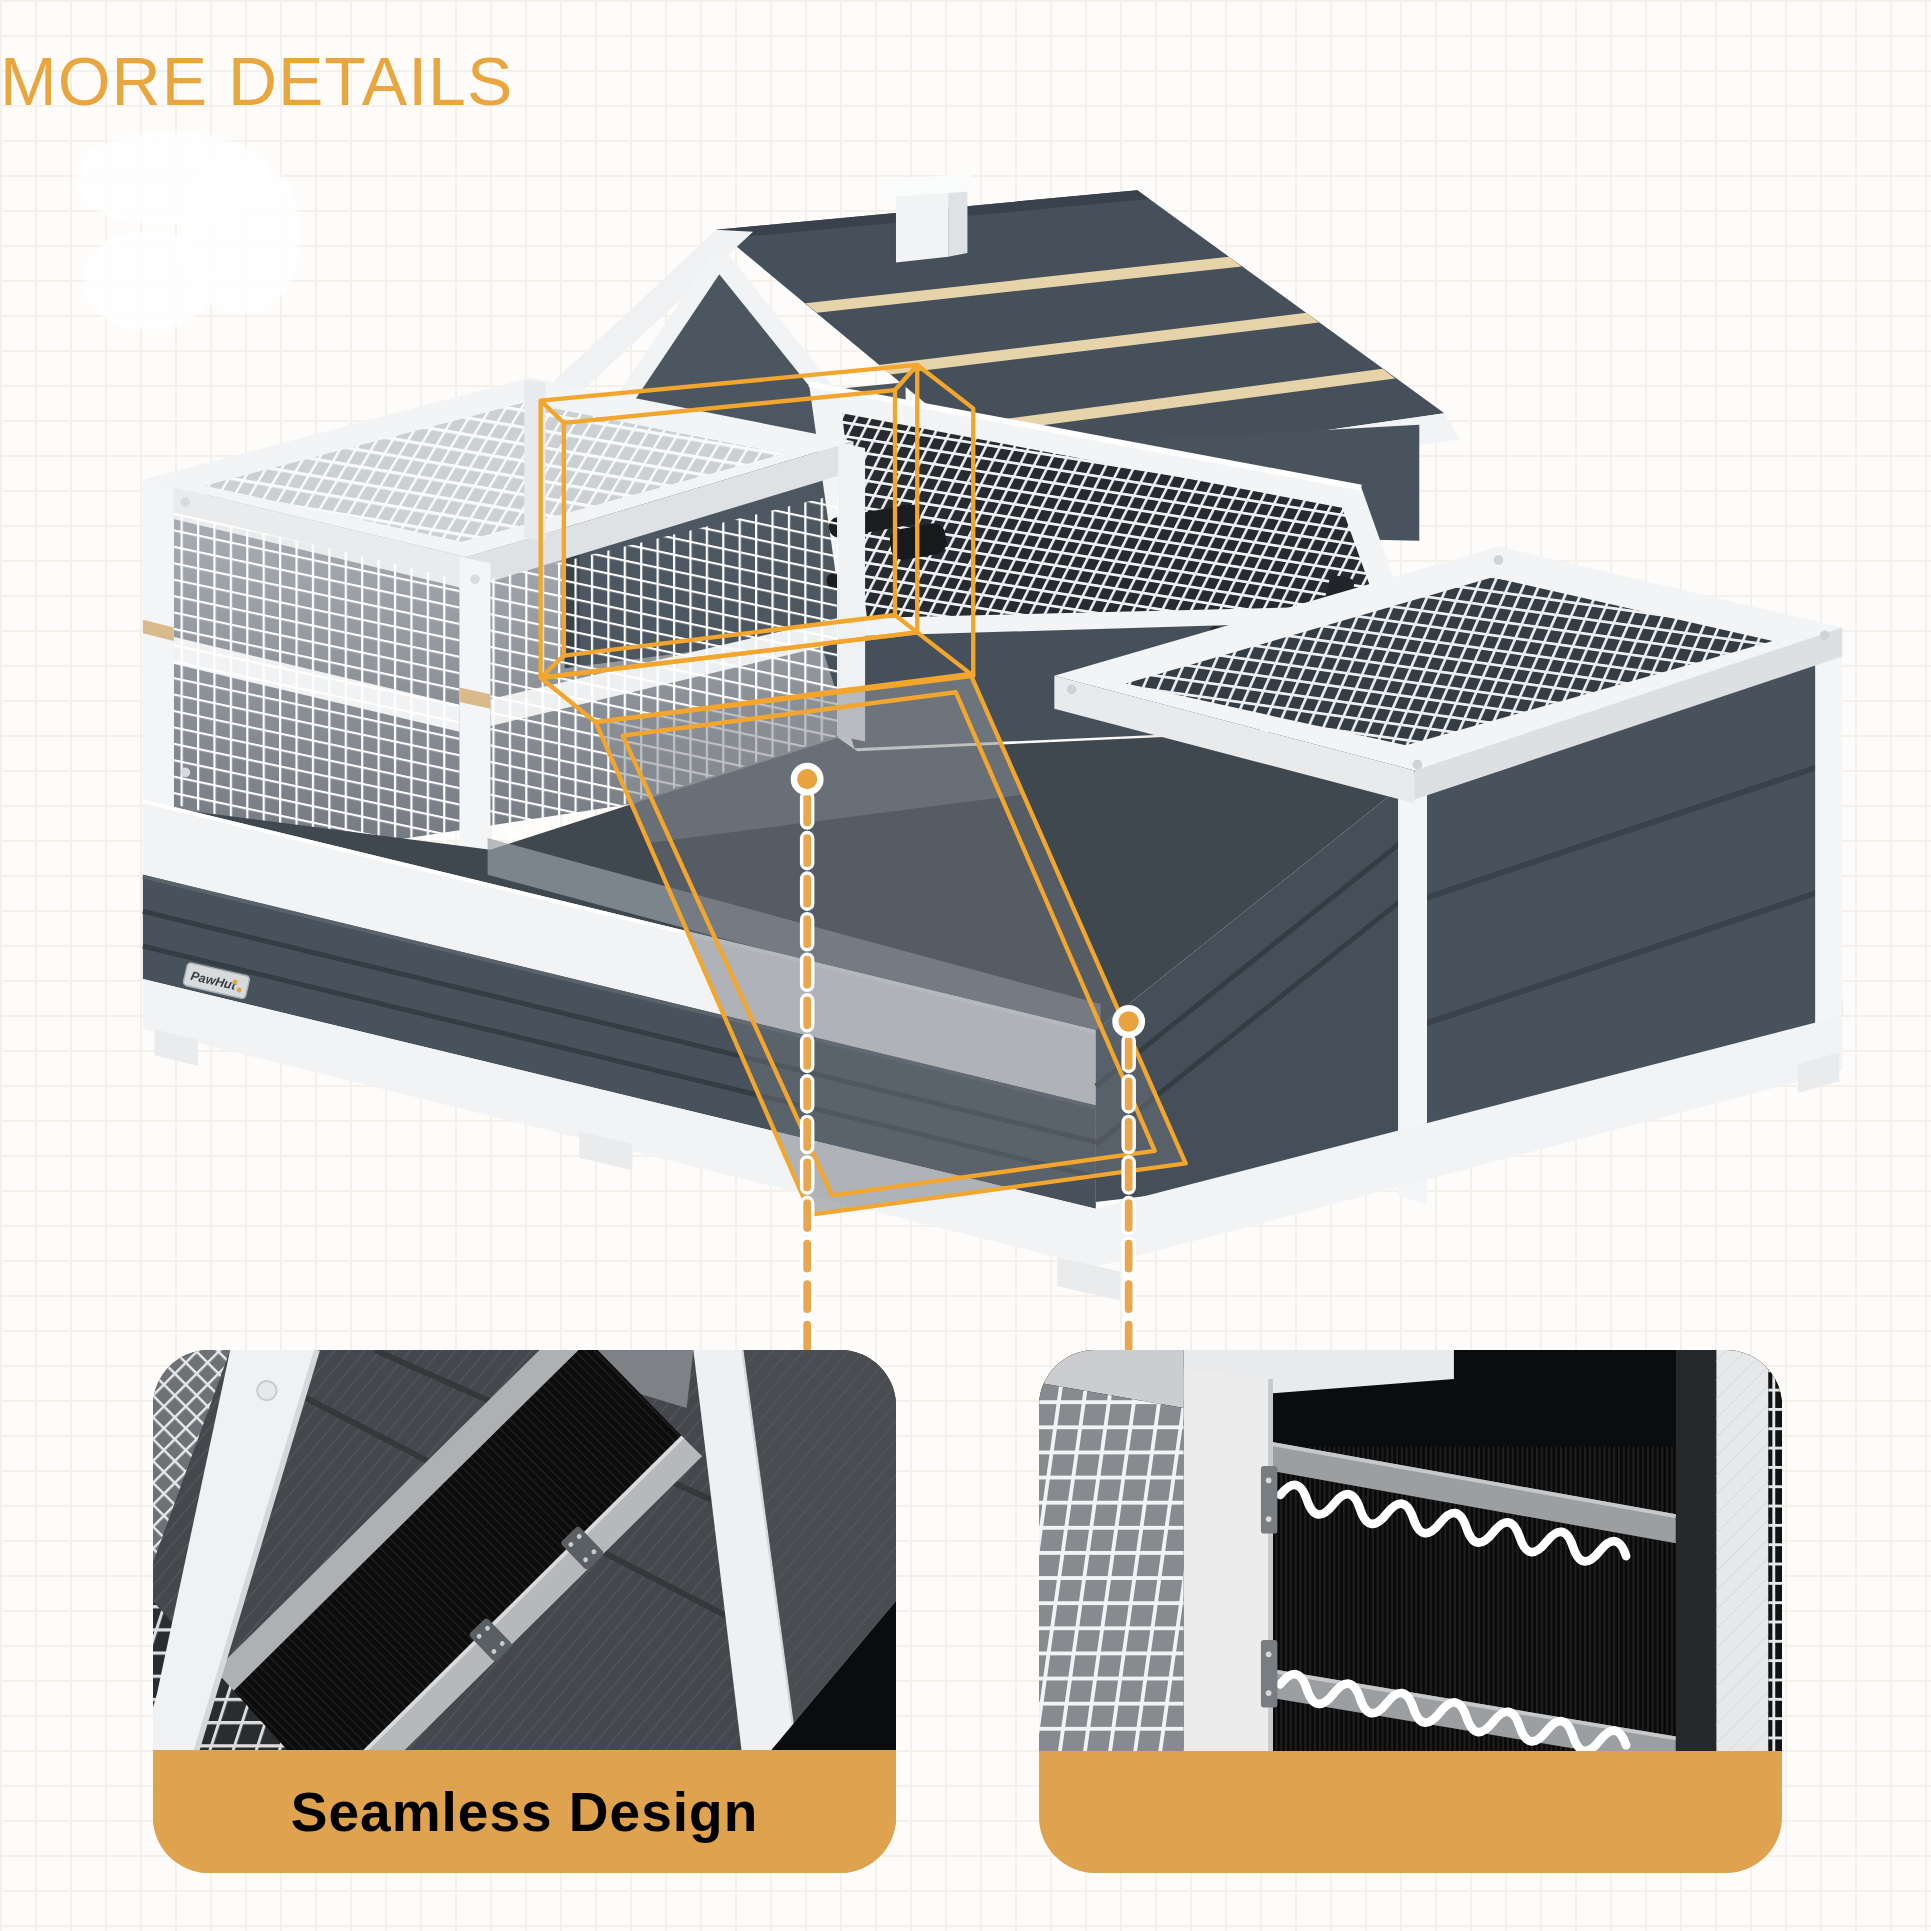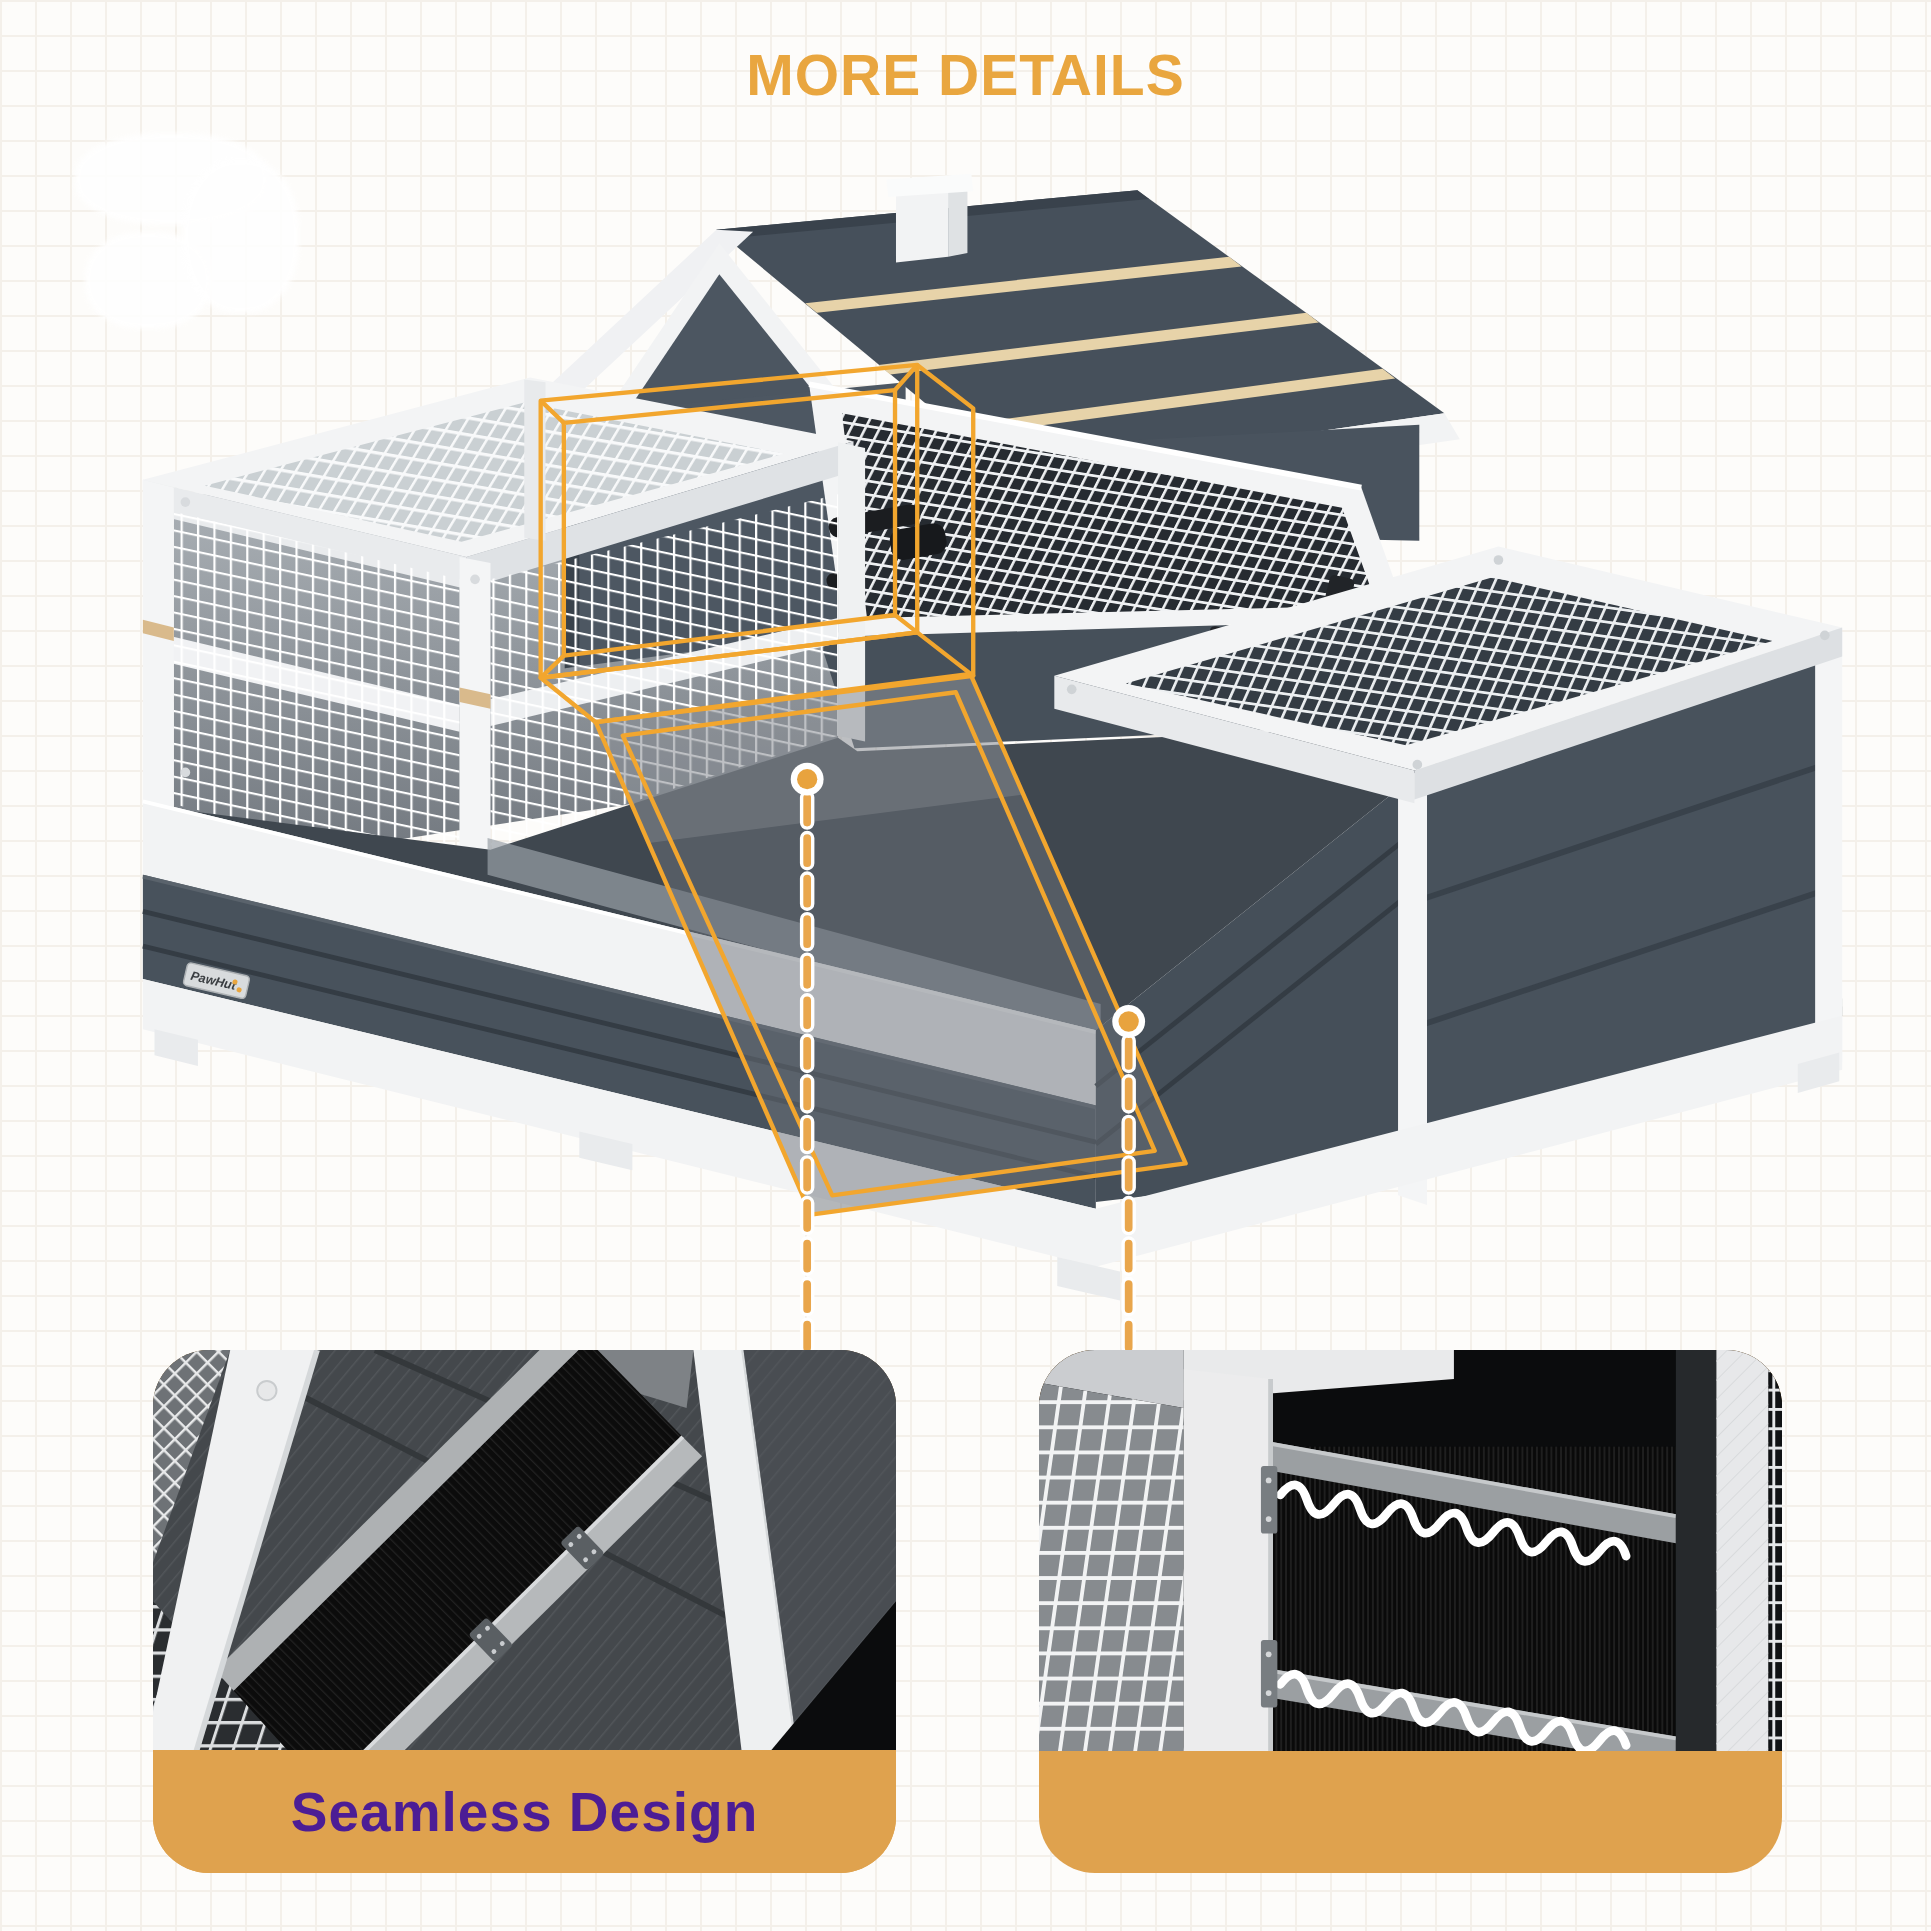--- a/index.html
+++ b/index.html
@@ -11,37 +11,37 @@
       linear-gradient(#F4F0EA 1.9px, transparent 1.9px),
       linear-gradient(90deg,#F4F0EA 1.9px, transparent 1.9px);
     background-size:35px 35px;
   }
   .blob{position:absolute;background:#FFFFFF;opacity:.9;border-radius:45%;filter:blur(2.9px);}
   #blob1{left:75px;top:133px;width:193px;height:92px;}
   #blob2{left:85px;top:232px;width:126px;height:97px;}
   #blob3{left:183px;top:159px;width:116px;height:154px;}
   .page-title{
     position:absolute;left:0;top:42px;width:100%;
-    text-align:center;font-size:57px;font-weight:700;letter-spacing:1px;
+    text-align:left;font-size:68px;font-weight:400;letter-spacing:1px;
     color:#E9A63F;
   }
   #product-svg{position:absolute;left:0;top:0;width:1931px;height:1931px;}
   .detail-card{
     position:absolute;top:1350px;width:743px;height:523px;
     border-radius:56px;overflow:hidden;background:#DFA24E;
   }
   #card-seamless{left:153px;}
   #card-ramp{left:1039px;}
   .detail-photo{display:block;width:743px;height:401px;}
   .caption-bar{
     position:absolute;left:0;bottom:0;width:100%;height:123px;
     background:#DFA24E;display:flex;align-items:center;justify-content:center;
   }
   .caption-text{
-    color:#4c1d95;font-size:55px;font-weight:700;letter-spacing:1px;
+    color:#000000;font-size:55px;font-weight:700;letter-spacing:1px;
   }
 </style>
 </head>
 <body>
 
 <div class="blob" id="blob1"></div>
 <div class="blob" id="blob2"></div>
 <div class="blob" id="blob3"></div>
 
 <div class="page-title">MORE DETAILS</div>

